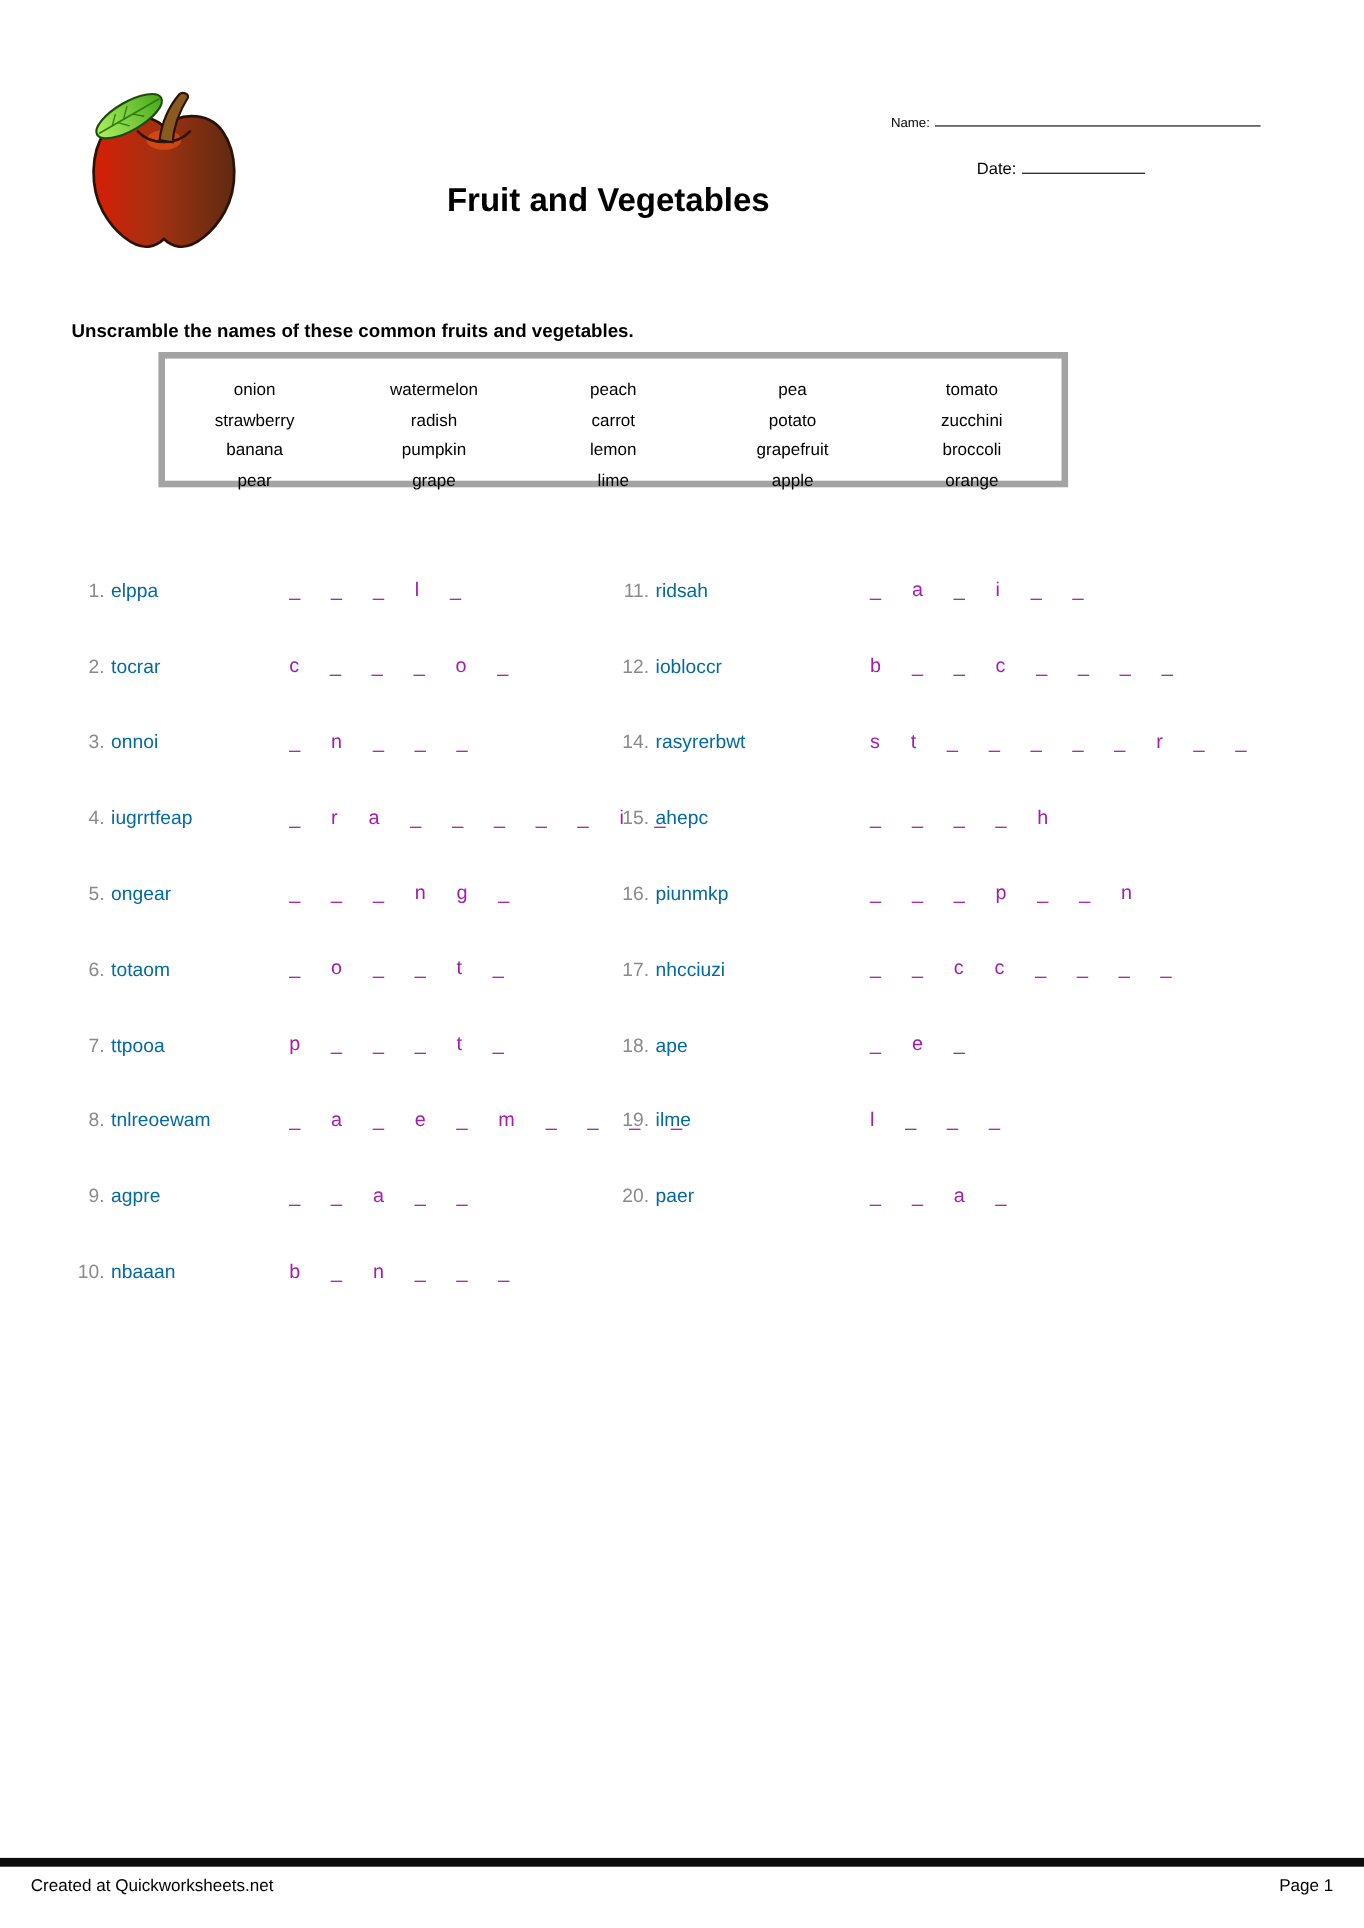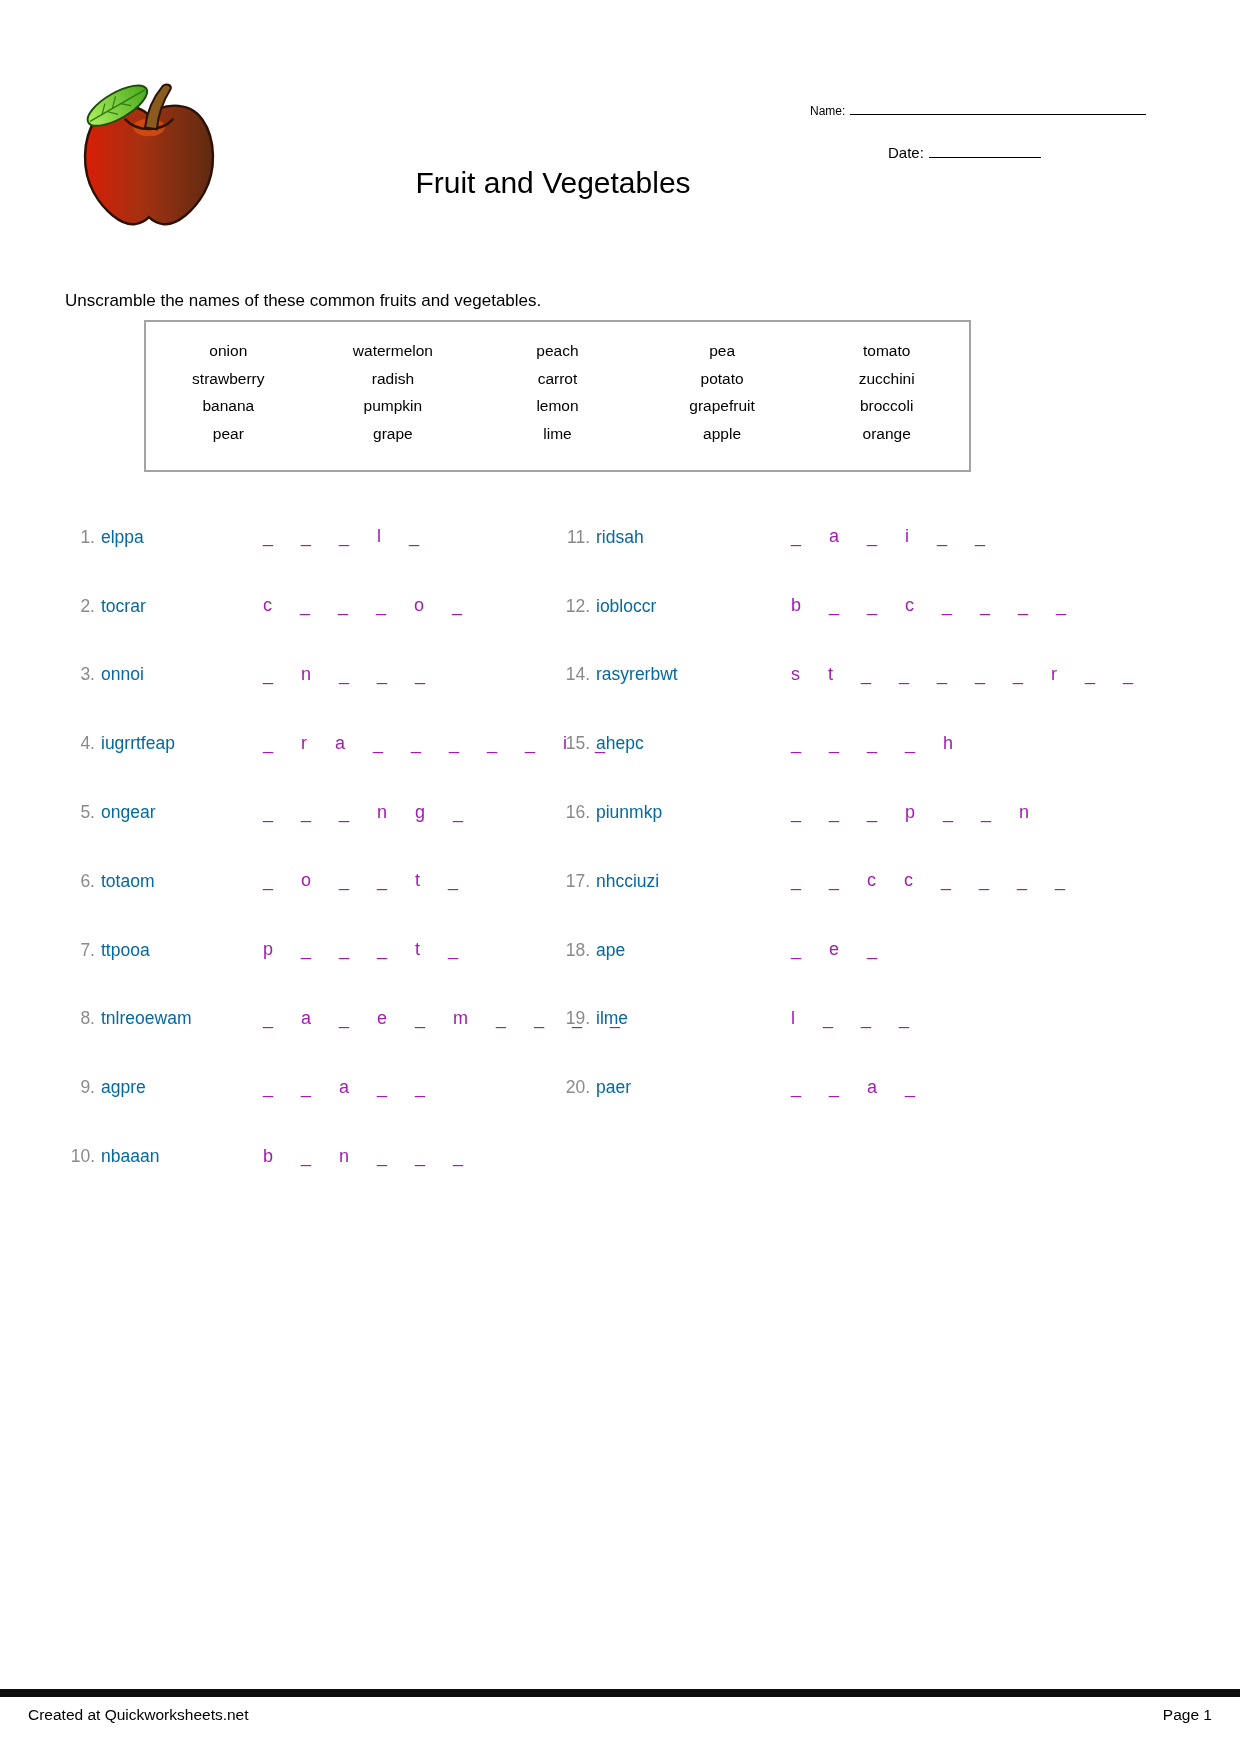--- a/index.html
+++ b/index.html
@@ -4,31 +4,31 @@
 <style>
   html,body { margin:0; padding:0; background:#e9e9e9; }
   .page {
     position:relative; width:1240px; height:1753px; margin:0 auto;
     background:#ffffff; overflow:hidden;
     font-family:"Liberation Sans","DejaVu Sans",sans-serif; color:#000;
   }
   .logo { position:absolute; left:70px; top:76px; width:158px; height:158px; }
   .title {
     position:absolute; left:0; top:146px; width:1106px; text-align:center;
-    font-size:30px; font-weight:normal; letter-spacing:0px;
+    font-size:30px; font-weight:bold; letter-spacing:0px;
   }
   .name-row { position:absolute; left:810px; top:101px; font-size:12px; white-space:nowrap; }
   .date-row { position:absolute; left:888px; top:144px; font-size:15px; white-space:nowrap; }
   .blank-line { display:inline-block; border-bottom:1.5px solid #000; height:13px; margin-left:5px; }
   .name-line { width:296px; }
   .date-line { width:112px; }
-  .instruction { position:absolute; left:65px; top:274px; font-size:17px; font-weight:normal; }
+  .instruction { position:absolute; left:65px; top:274px; font-size:17px; font-weight:bold; }
   .word-bank {
-    position:absolute; left:144px; top:320px; width:827px; height:152px;
-    border:2px solid #a3a3a3; display:flex; box-sizing:border-box; padding-top:15px;
+    position:absolute; left:144px; top:320px; width:827px; height:123px;
+    border:6px solid #a3a3a3; display:flex; box-sizing:border-box; padding-top:15px;
   }
   .bank-col { flex:1 1 0; text-align:center; }
   .bank-word { font-size:15.5px; line-height:27.5px; }
   .q-col { position:absolute; width:620px; }
   .q-col-left  { left:65px;  top:503px; }
   .q-col-right { left:552px; top:503px; }
   .q-row { height:68.8px; display:flex; align-items:center; position:relative; }
   .q-num { display:inline-block; width:30px; text-align:right; color:#8a8a8a; font-size:17.5px; flex:none; }
   .q-col-right .q-num { width:38px; }
   .q-word { margin-left:6px; font-size:17.5px; color:#0369a1;text-align:right; }

